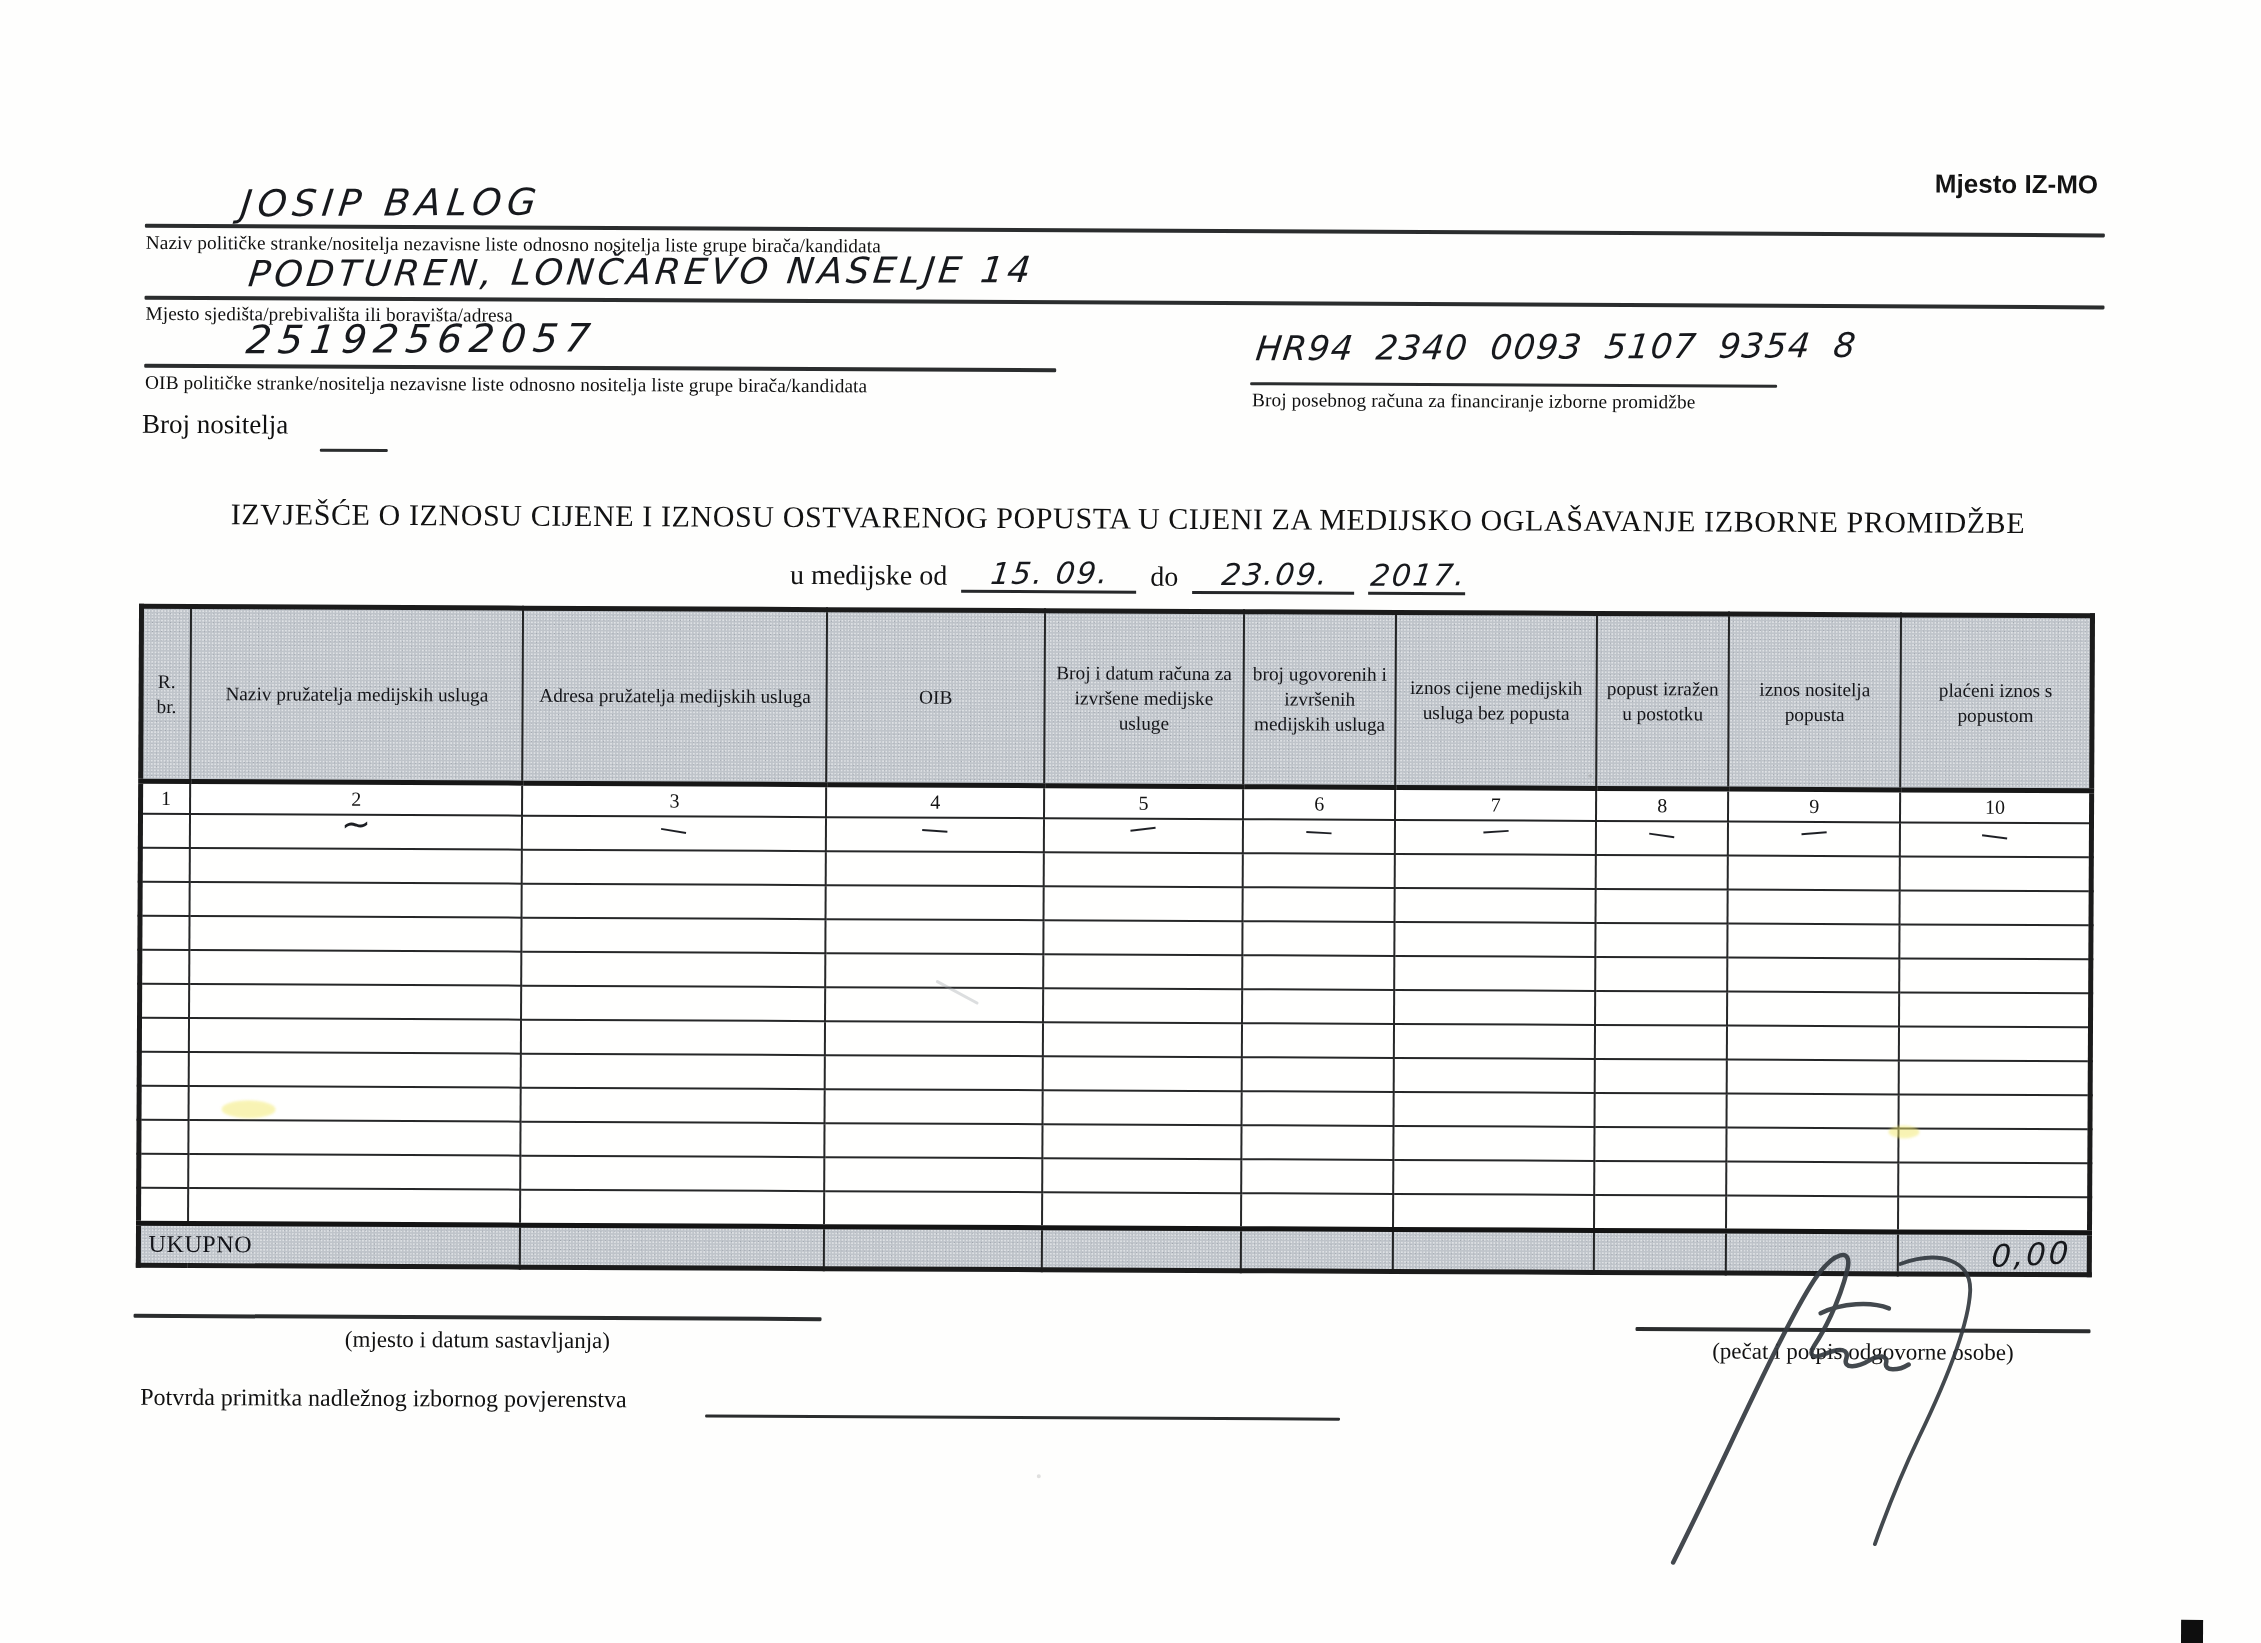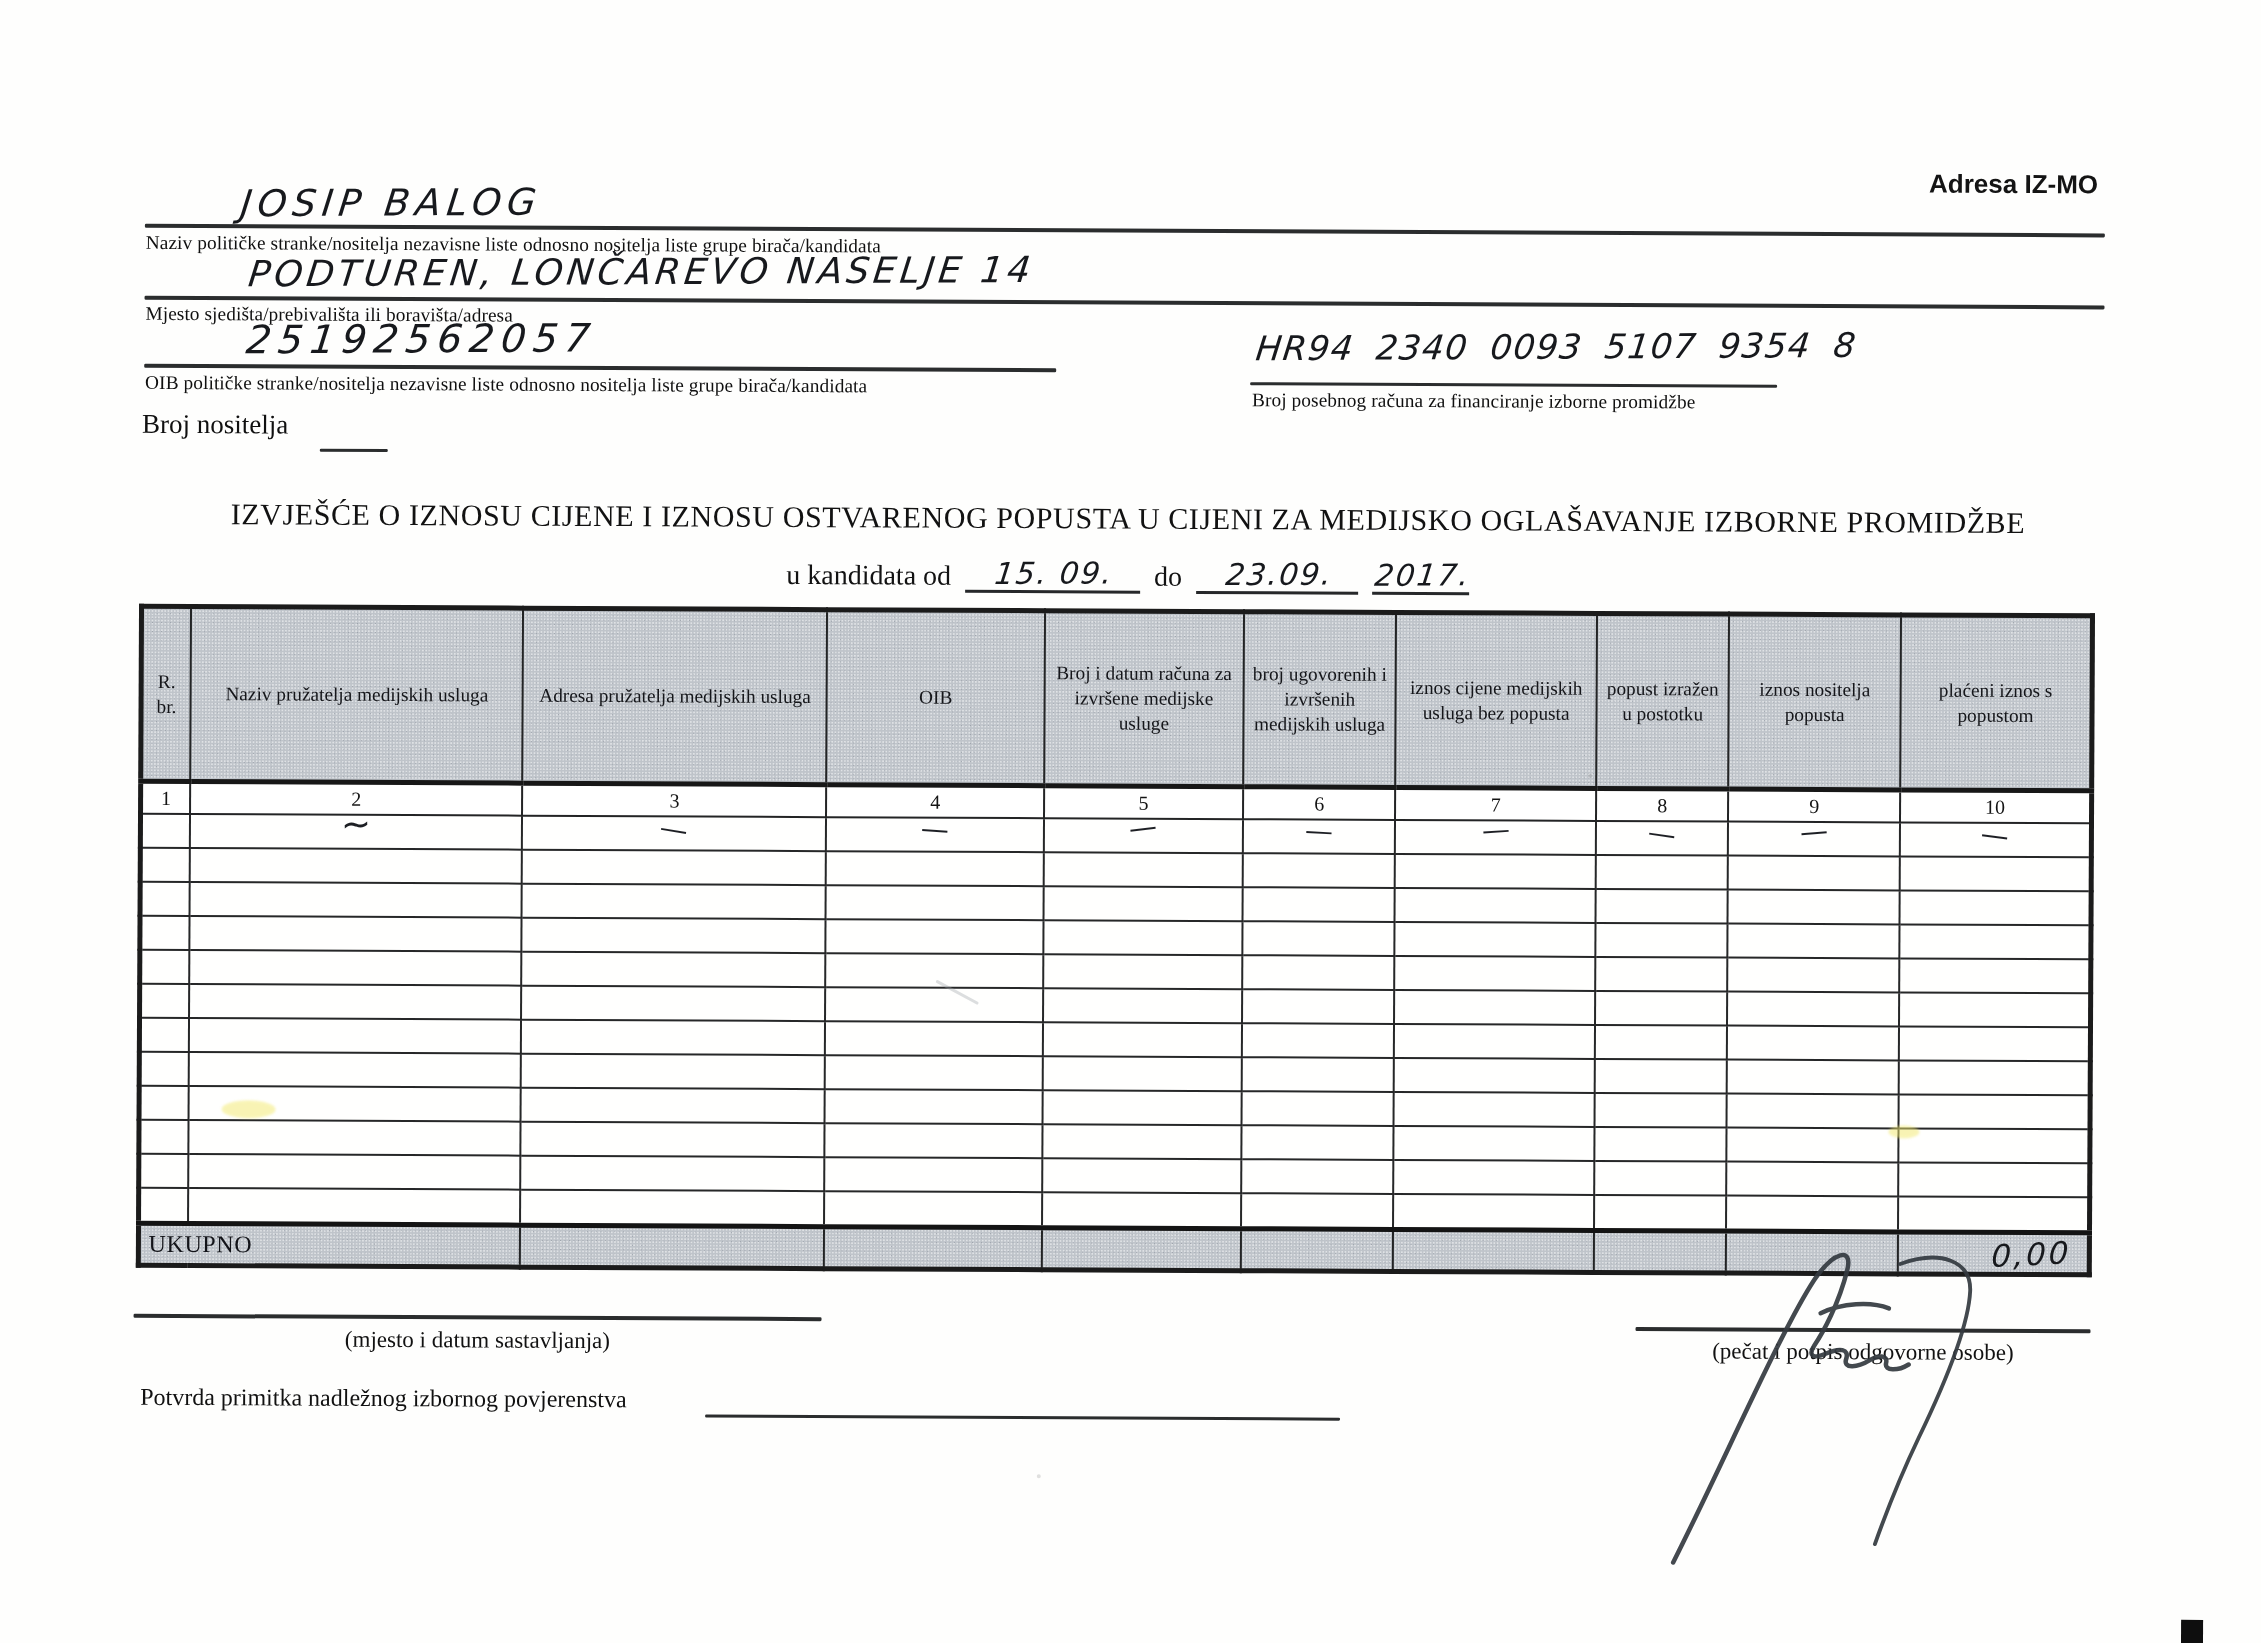--- a/index.html
+++ b/index.html
@@ -86,21 +86,21 @@
   .speck{position:absolute; width:3.9px; height:3.9px; background:#777; border-radius:50%; opacity:0.22;}
   .corner-mark{position:absolute; background:#0e0e0e;}
   .signature{position:absolute; left:1658px; top:1234px; width:387px; height:335px;}
 </style>
 </head>
 <body>
 
 <div class="page">
   <div class="tilt">
 
-    <div class="abs code" style="right:162px; top:161px;">Adresa IZ-MO</div>
+    <div class="abs code" style="right:162px; top:161px;">Mjesto IZ-MO</div>
 
     <div class="abs hw hw-name" style="left:240px; top:186px;">JOSIP BALOG</div>
     <div class="rule" style="left:146px; top:225px; width:1960px;"></div>
     <div class="abs lbl" style="left:147px; top:233px;">Naziv političke stranke/nositelja nezavisne liste odnosno nositelja liste grupe birača/kandidata</div>
 
     <div class="abs hw hw-addr" style="left:248px; top:257px;">PODTUREN, LONČAREVO NASELJE 14</div>
     <div class="rule" style="left:146px; top:297px; width:1960px;"></div>
     <div class="abs lbl" style="left:147px; top:304px;">Mjesto sjedišta/prebivališta ili boravišta/adresa</div>
 
     <div class="abs hw hw-oib" style="left:246px; top:321px;">25192562057</div>
@@ -110,21 +110,21 @@
     <div class="abs hw hw-acct" style="left:1256px; top:327px;">HR94 2340 0093 5107 9354 8</div>
     <div class="rule thin" style="left:1252px; top:378px; width:527px;"></div>
     <div class="abs lbl" style="left:1254px; top:385px;">Broj posebnog računa za financiranje izborne promidžbe</div>
 
     <div class="abs big-lbl" style="left:144px; top:410px;">Broj nositelja</div>
     <div class="rule thin" style="left:322px; top:449px; width:68px;"></div>
 
     <div class="abs title" style="left:71px; top:498px; width:2119px;">IZVJEŠĆE O IZNOSU CIJENE I IZNOSU OSTVARENOG POPUSTA U CIJENI ZA MEDIJSKO OGLAŠAVANJE IZBORNE PROMIDŽBE</div>
 
     <div class="period">
-      <span class="ptxt">u kandidata od</span>
+      <span class="ptxt">u medijske od</span>
       <span class="ublank u-from"><span class="hw hw-date">15. 09.</span></span>
       <span class="ptxt">do</span>
       <span class="ublank u-to"><span class="hw hw-date">23.09.</span></span>
       <span class="ublank u-year"><span class="hw hw-date">2017.</span></span>
     </div>
 
     <table class="report">
       <colgroup>
         <col style="width:2.54%">
           <col style="width:17.04%">

